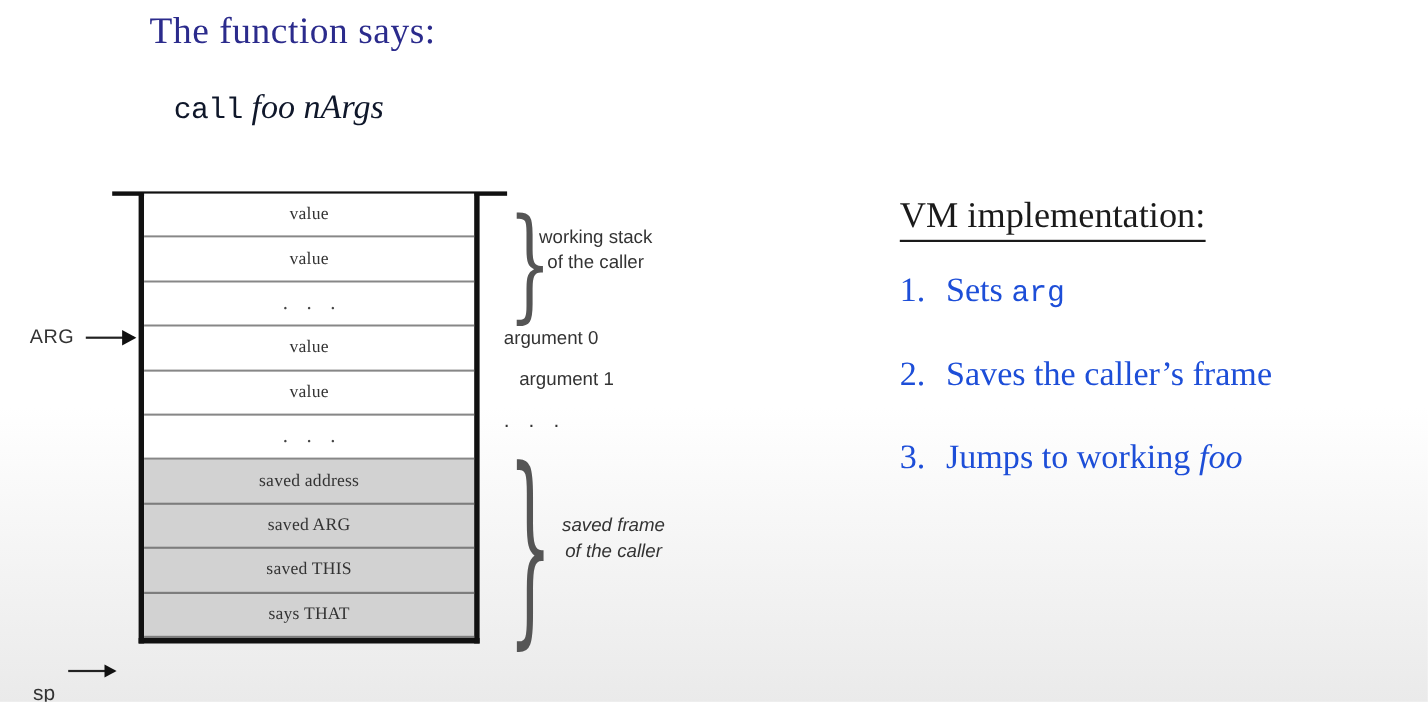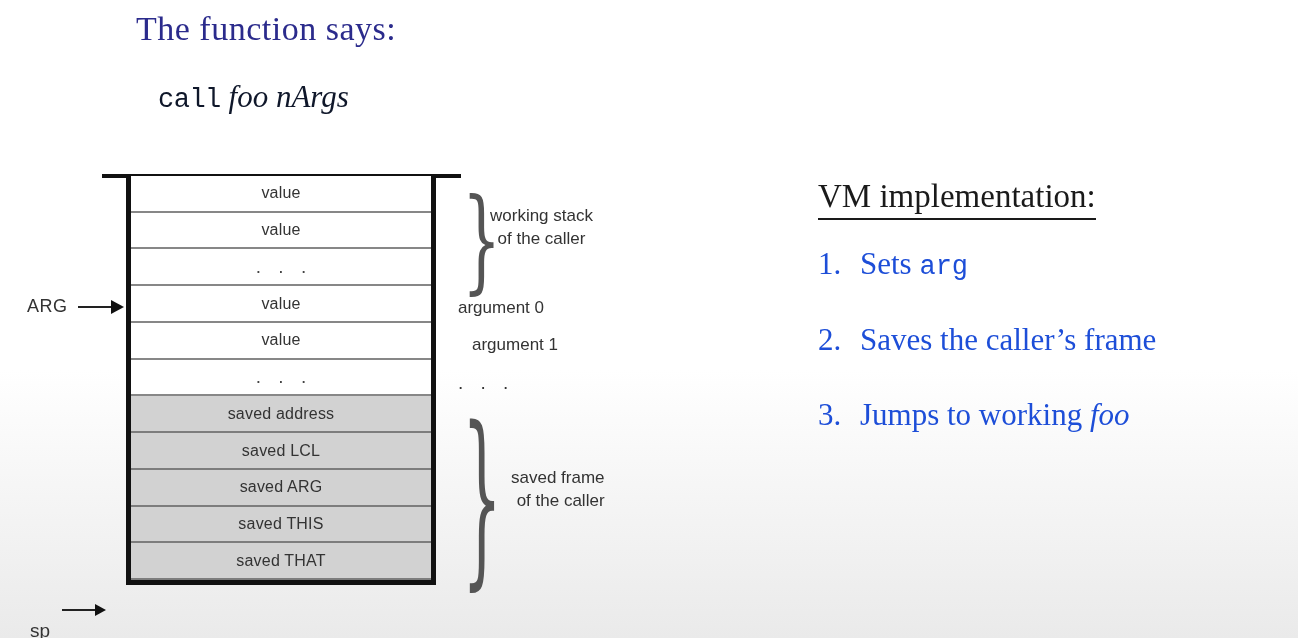--- a/index.html
+++ b/index.html
@@ -76,20 +76,21 @@
     flex: 1 1 0;
     display: flex;
     align-items: center;
     justify-content: center;
     font-size: 16px;
     color: #333;
     border-bottom: 2px solid #878787;
     box-sizing: border-box;
     background: #ffffff;
     letter-spacing: 0.2px;
+    font-family: Liberation Serif, serif;
   }
   .cell.last { border-bottom: none; }
   .cell.filled {
     background: #d2d2d2;
     border-bottom: 2px solid #7d7d7d;
   }
   .cell.dots {
     letter-spacing: 6px;
     font-size: 19px;
     padding-left: 6px;
@@ -188,22 +189,23 @@
   .annot-arg1 { left: 458px; top: 334px; margin-left: 14px; }
   .annot-argdots {
     left: 458px;
     top: 370px;
     font-size: 19px;
     letter-spacing: 6px;
   }
   .annot-frame {
     left: 511px;
     top: 467px;
-    text-align: right;
+    text-align: center;
     white-space: pre-line;
+    font-style: italic;
   }
 
   
   .vm-head {
     position: absolute;
     left: 818px;
     top: 178px;
     font-family: "Liberation Serif", serif;
     font-size: 33px;
     color: #1a1a1a;
@@ -248,24 +250,23 @@
   <div class="stack-top-rule"></div>
 
   <div class="stack-box">
     <div class="cell">value</div>
     <div class="cell">value</div>
     <div class="cell dots">. . .</div>
     <div class="cell">value</div>
     <div class="cell">value</div>
     <div class="cell dots">. . .</div>
     <div class="cell filled">saved address</div>
-    <div class="cell filled">saved LCL</div>
     <div class="cell filled">saved ARG</div>
     <div class="cell filled">saved THIS</div>
-    <div class="cell filled last">saved THAT</div>
+    <div class="cell filled last">says THAT</div>
   </div>
 
   <div class="arg-label">ARG</div>
   <div class="arg-arrow"></div>
 
   <div class="sp-label">sp</div>
   <div class="sp-arrow"></div>
 
   <div class="brace brace-working">}</div>
   <div class="brace brace-frame">}</div>

